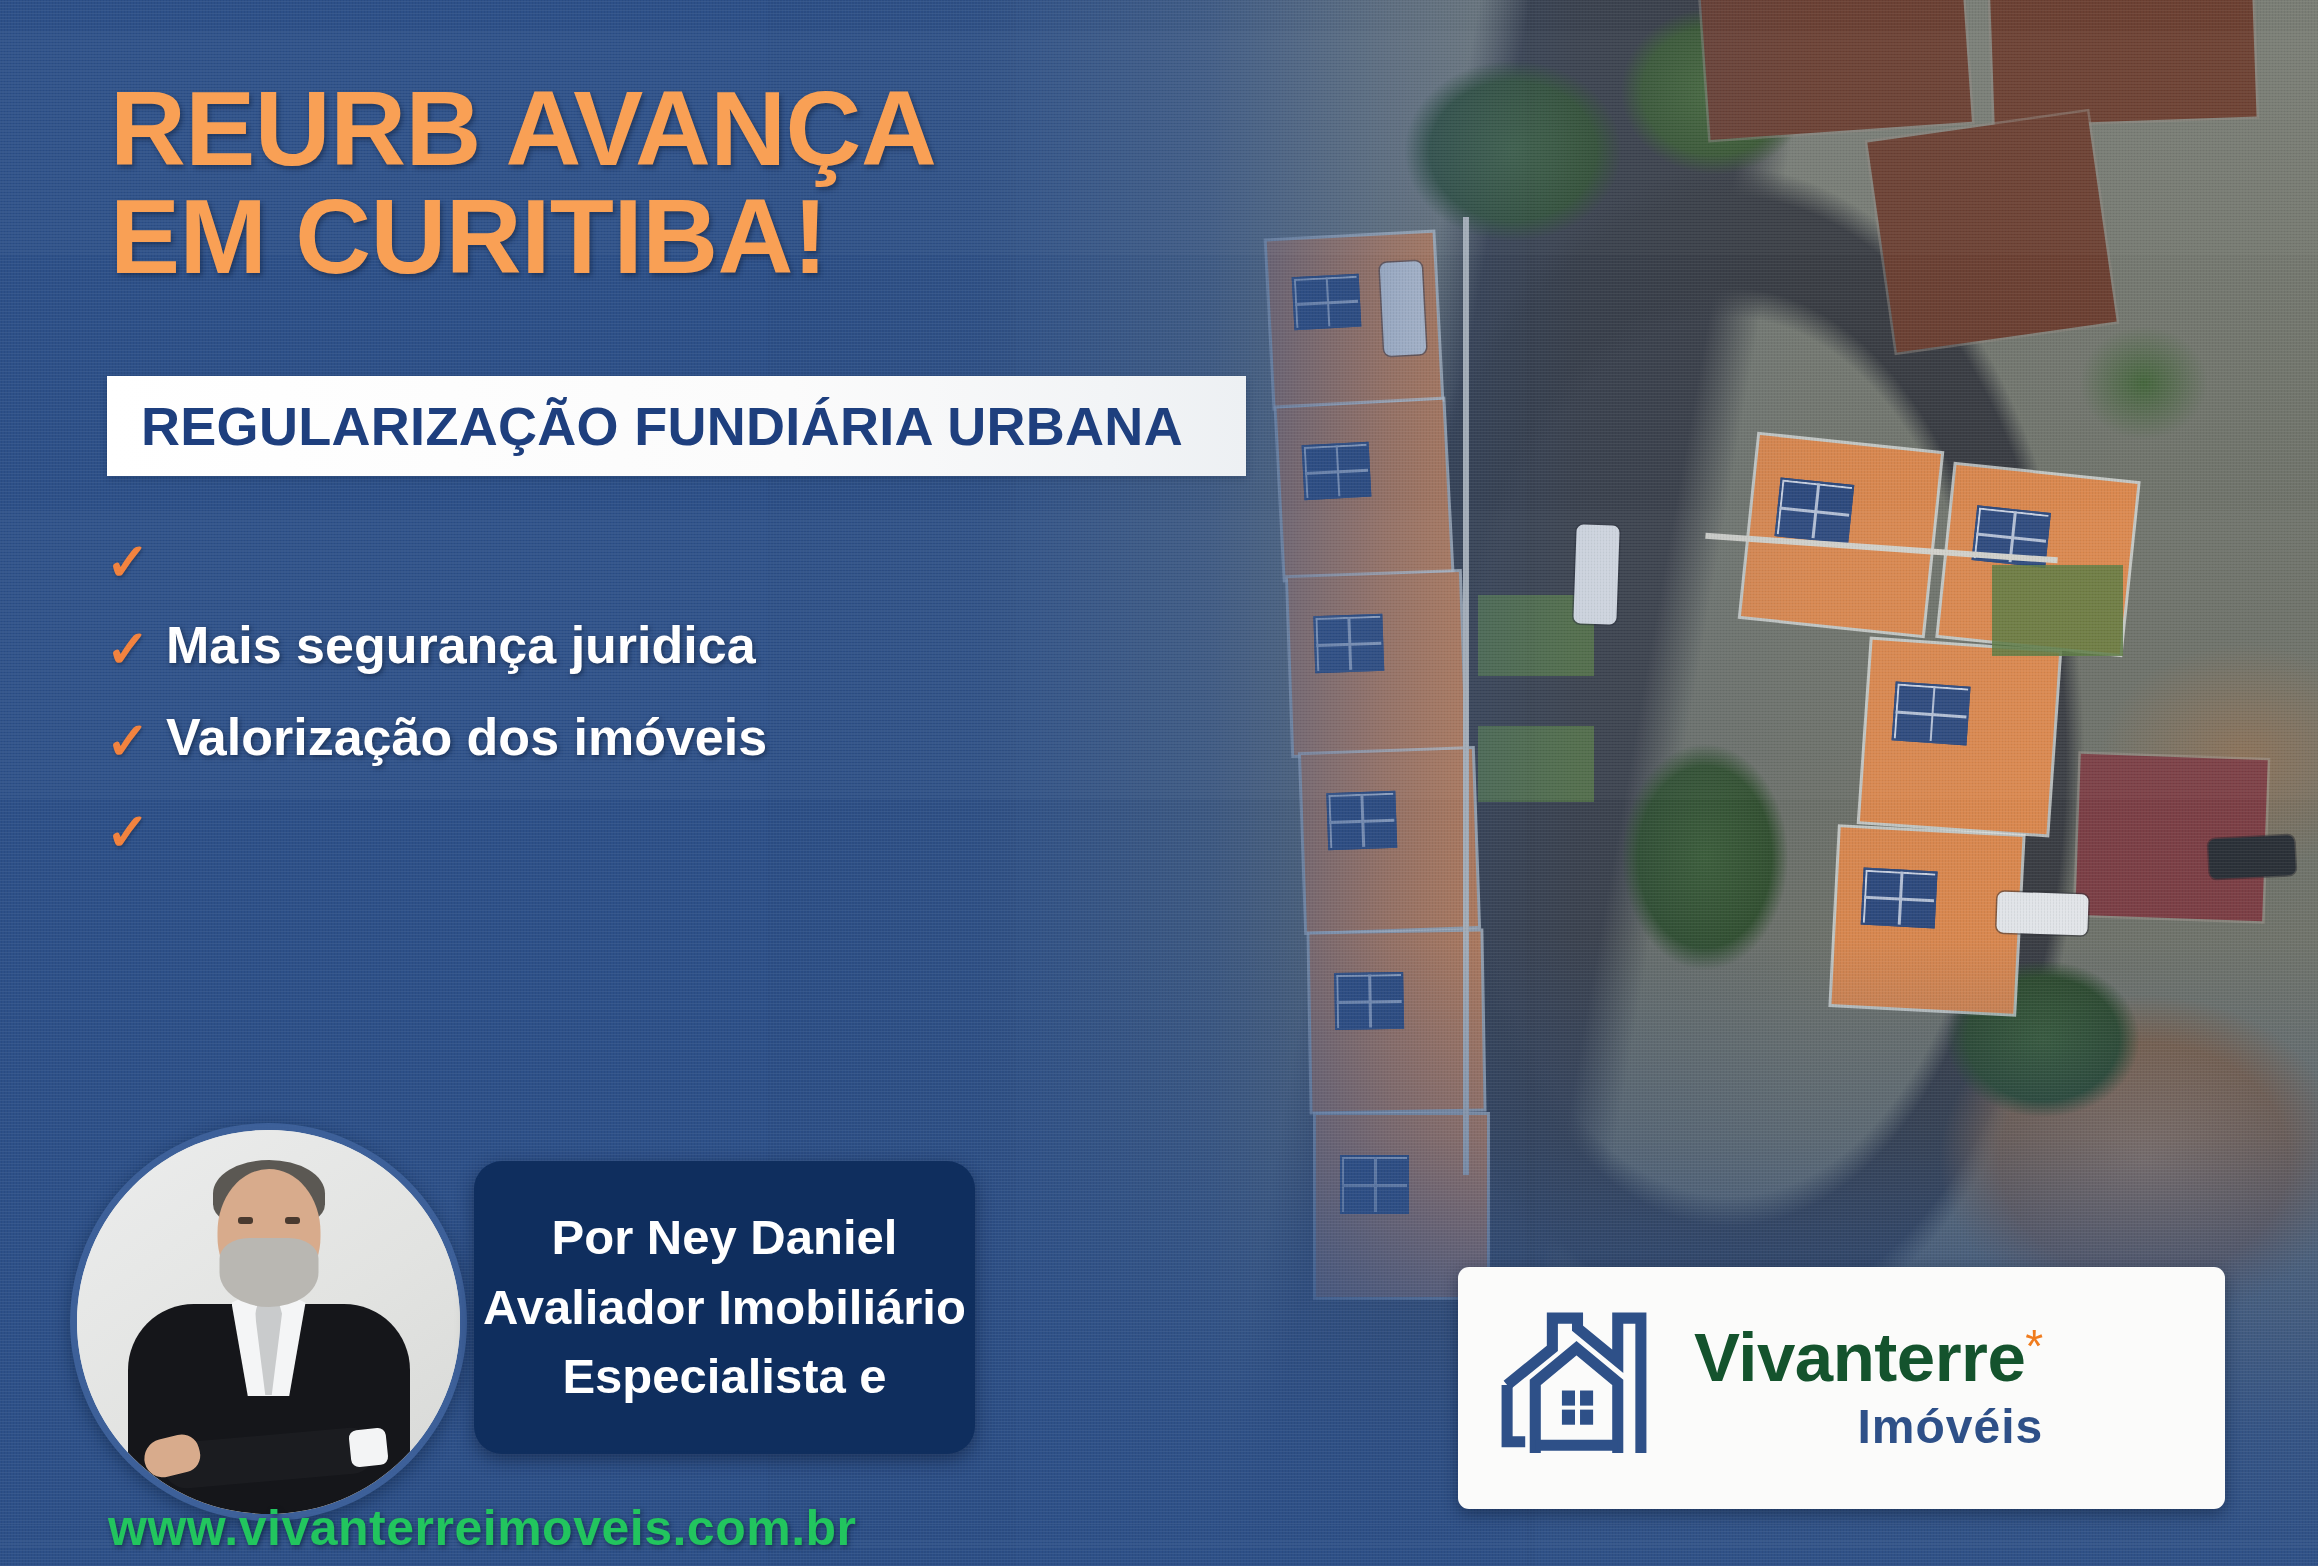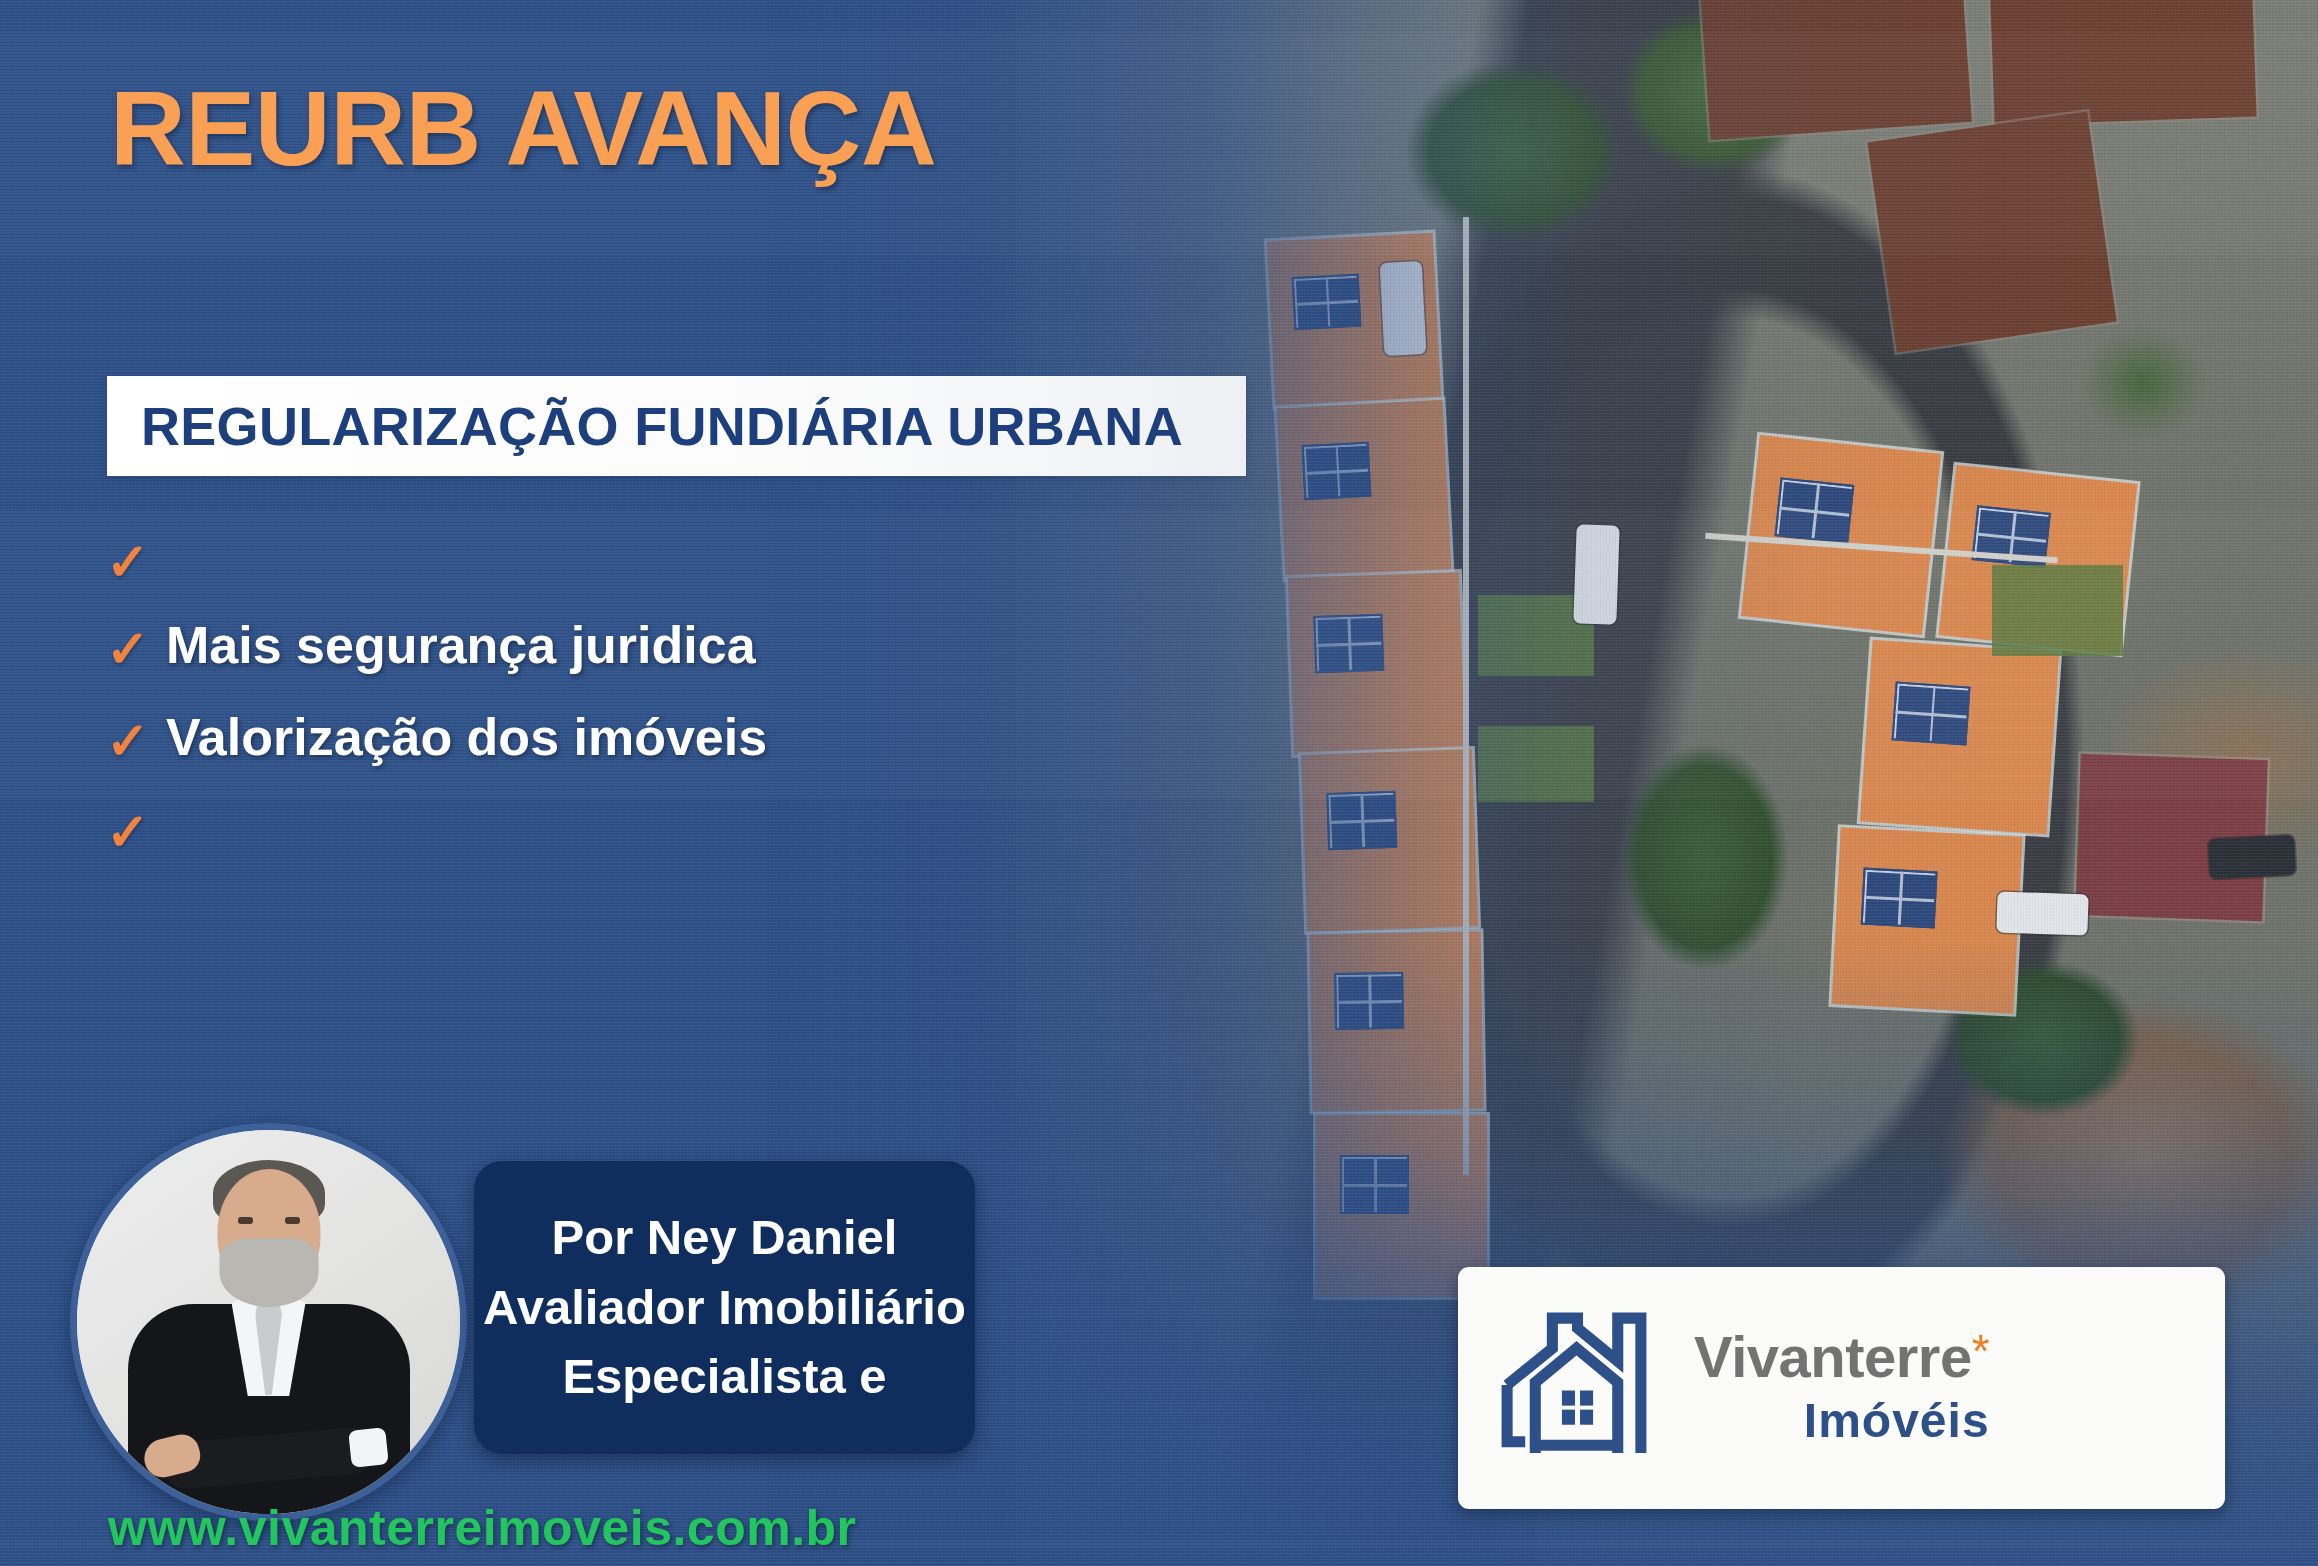--- a/index.html
+++ b/index.html
@@ -252,22 +252,22 @@
     left: 1458px; top: 1267px;
     width: 767px; height: 242px;
     background: #fbfbfa;
     border-radius: 11px;
     display: flex; align-items: center;
     box-shadow: 0 5px 15px rgba(6,18,40,.42);
   }
   .logo-mark { flex:0 0 auto; margin-left: 34px; }
   .logo-text { margin-left: 36px; }
   .logo-name {
-    color: #737373;
-    font-size: 58px;
+    color: #14532d;
+    font-size: 69px;
     font-weight: 700;
     line-height: 1;
     letter-spacing: -0.5px;
     position: relative;
     display: inline-block;
   }
   .logo-star {
     color: #F07C1E;
     font-size: 46px;
     vertical-align: top;
@@ -332,20 +332,21 @@
     <div class="car" style="left:1997px;top:893px;width:91px;height:41px;transform:rotate(2deg);"></div>
     <div class="car dark" style="left:2209px;top:837px;width:86px;height:40px;transform:rotate(-3deg);"></div>
   </div>
 
   <div class="tint-h"></div>
   <div class="tint-b"></div>
   <div class="noise"></div>
 
   <div class="headline">
     <span>REURB AVANÇA</span>
+    <span class="l2">EM CURITIBA!</span>
   </div>
 
   <div class="strip">
     <span>REGULARIZAÇÃO FUNDIÁRIA URBANA</span>
   </div>
 
   <div class="bullets">
     <div class="bullet">
       <span class="check">✓</span>
     </div>

